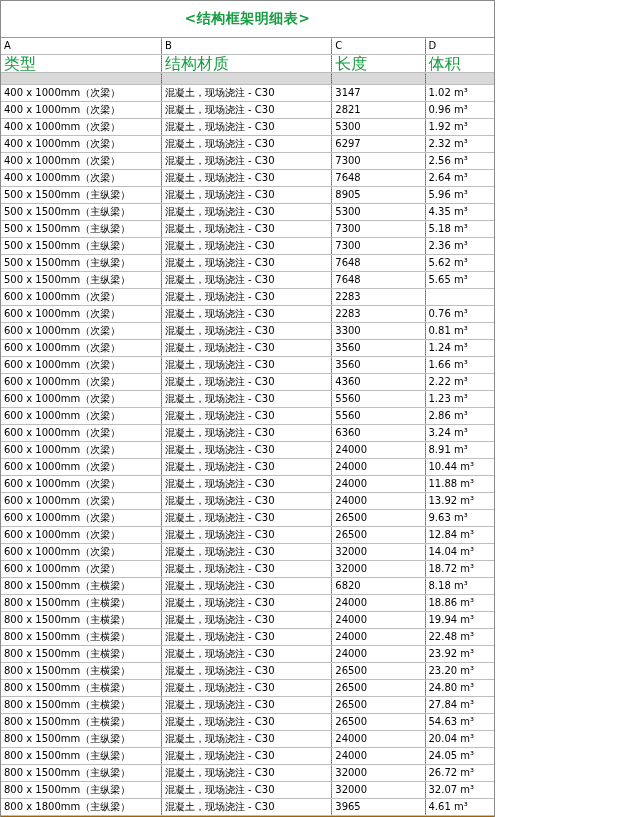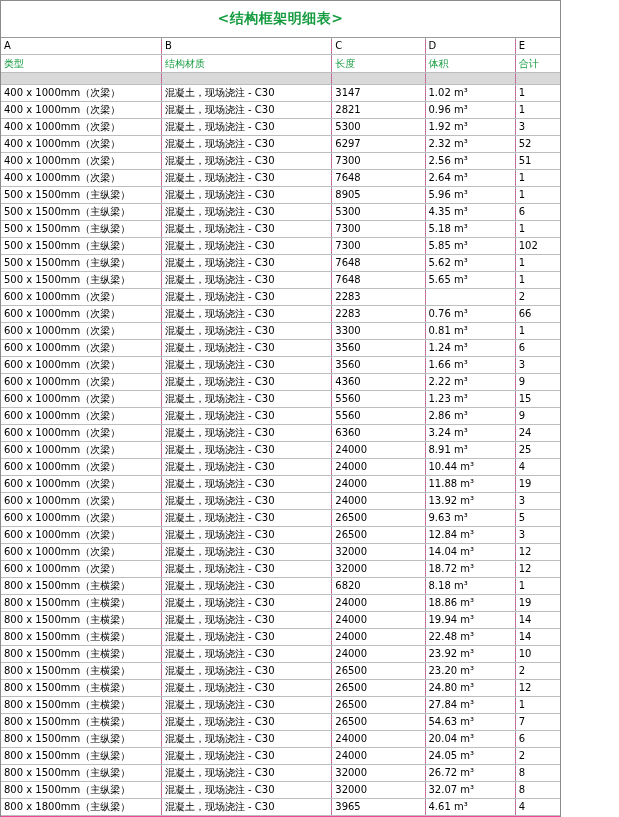--- a/index.html
+++ b/index.html
@@ -9,27 +9,27 @@
   }
   body {
     width: 619px;
     height: 817px;
     font-family: "DejaVu Sans", "Liberation Sans", sans-serif;
     font-size: 10px;
     color: #000000;
     overflow: hidden;
   }
   .sheet {
-    width: 561px;
+    width: 495px;
     height: 817px;
     box-sizing: border-box;
     border-left: 1px solid #8a8a8a;
     border-right: 1px solid #8a8a8a;
     border-top: 1px solid #8a8a8a;
-    background: #ec4899;
+    background: #a16207;
     display: flex;
     flex-direction: column;
   }
   .title-bar {
     height: 36px;
     flex: 0 0 36px;
     border-bottom: 1px solid #9a9a9a;
     display: flex;
     align-items: center;
     justify-content: center;
@@ -65,21 +65,21 @@
     border-bottom: 1px solid #9a9a9a;
     border-right: 1px dotted #8a8a8a;
     color: #000;
   }
   .header-row td {
     height: 17px;
     line-height: 17px;
     color: #159c40;
     font-weight: bold;
     text-align: center;
-    font-size: 10px;
+    font-size: 16px;
     background: #ffffff;
     border-bottom: 1px solid #7a7a7a;
     border-right: 1px dotted #8a8a8a;
     margin-left: 11px;
   }
   .spacer-row td {
     height: 11px;
     background: #d9d9d9;
     border-bottom: 1px solid #9a9a9a;
     border-right: 1px dotted #9a9a9a;
@@ -209,21 +209,21 @@
             <td class="c-a cell-a">500 x 1500mm（主纵梁）</td>
             <td class="c-b cell-b">混凝土，现场浇注 - C30</td>
             <td class="c-c cell-c">7300</td>
             <td class="c-d cell-d">5.18 m³</td>
             <td class="c-e cell-e">1</td>
           </tr>
           <tr class="data-row">
             <td class="c-a cell-a">500 x 1500mm（主纵梁）</td>
             <td class="c-b cell-b">混凝土，现场浇注 - C30</td>
             <td class="c-c cell-c">7300</td>
-            <td class="c-d cell-d">5.85 m³</td>
+            <td class="c-d cell-d">2.36 m³</td>
             <td class="c-e cell-e">102</td>
           </tr>
           <tr class="data-row">
             <td class="c-a cell-a">500 x 1500mm（主纵梁）</td>
             <td class="c-b cell-b">混凝土，现场浇注 - C30</td>
             <td class="c-c cell-c">7648</td>
             <td class="c-d cell-d">5.62 m³</td>
             <td class="c-e cell-e">1</td>
           </tr>
           <tr class="data-row">

